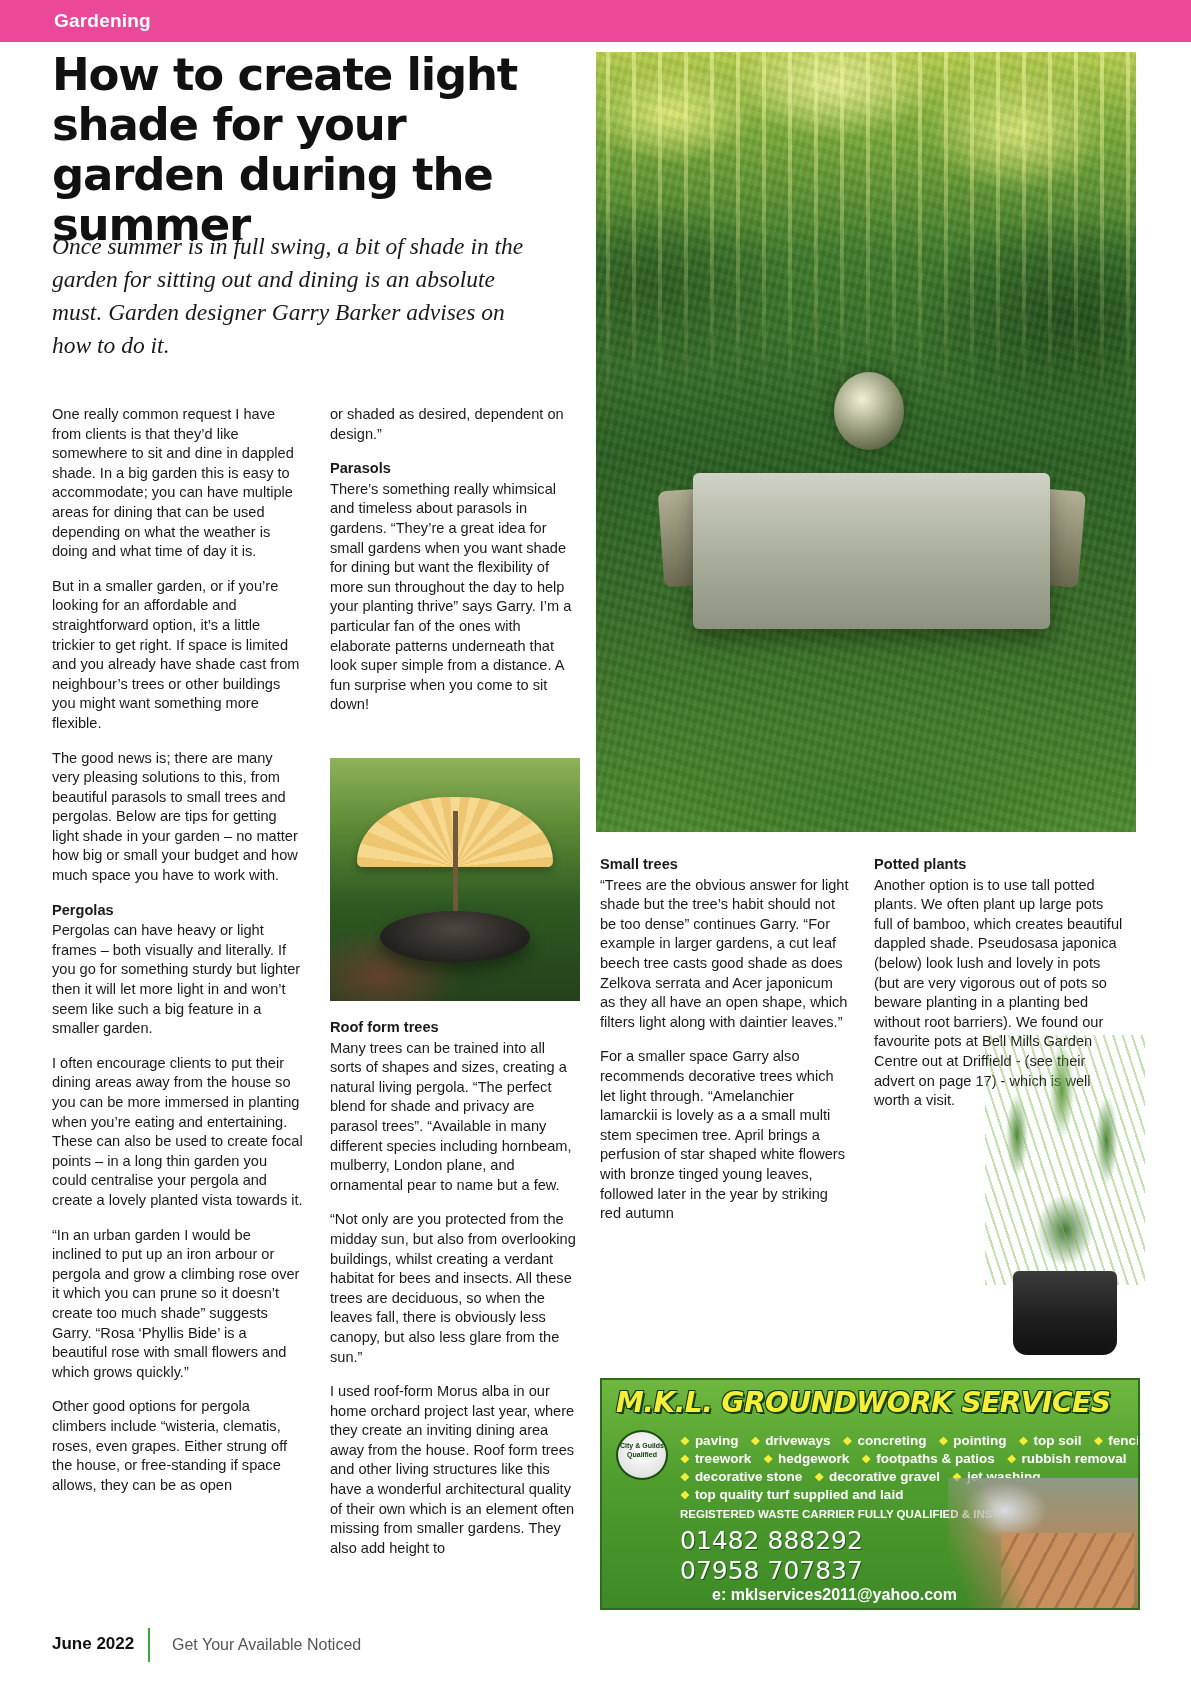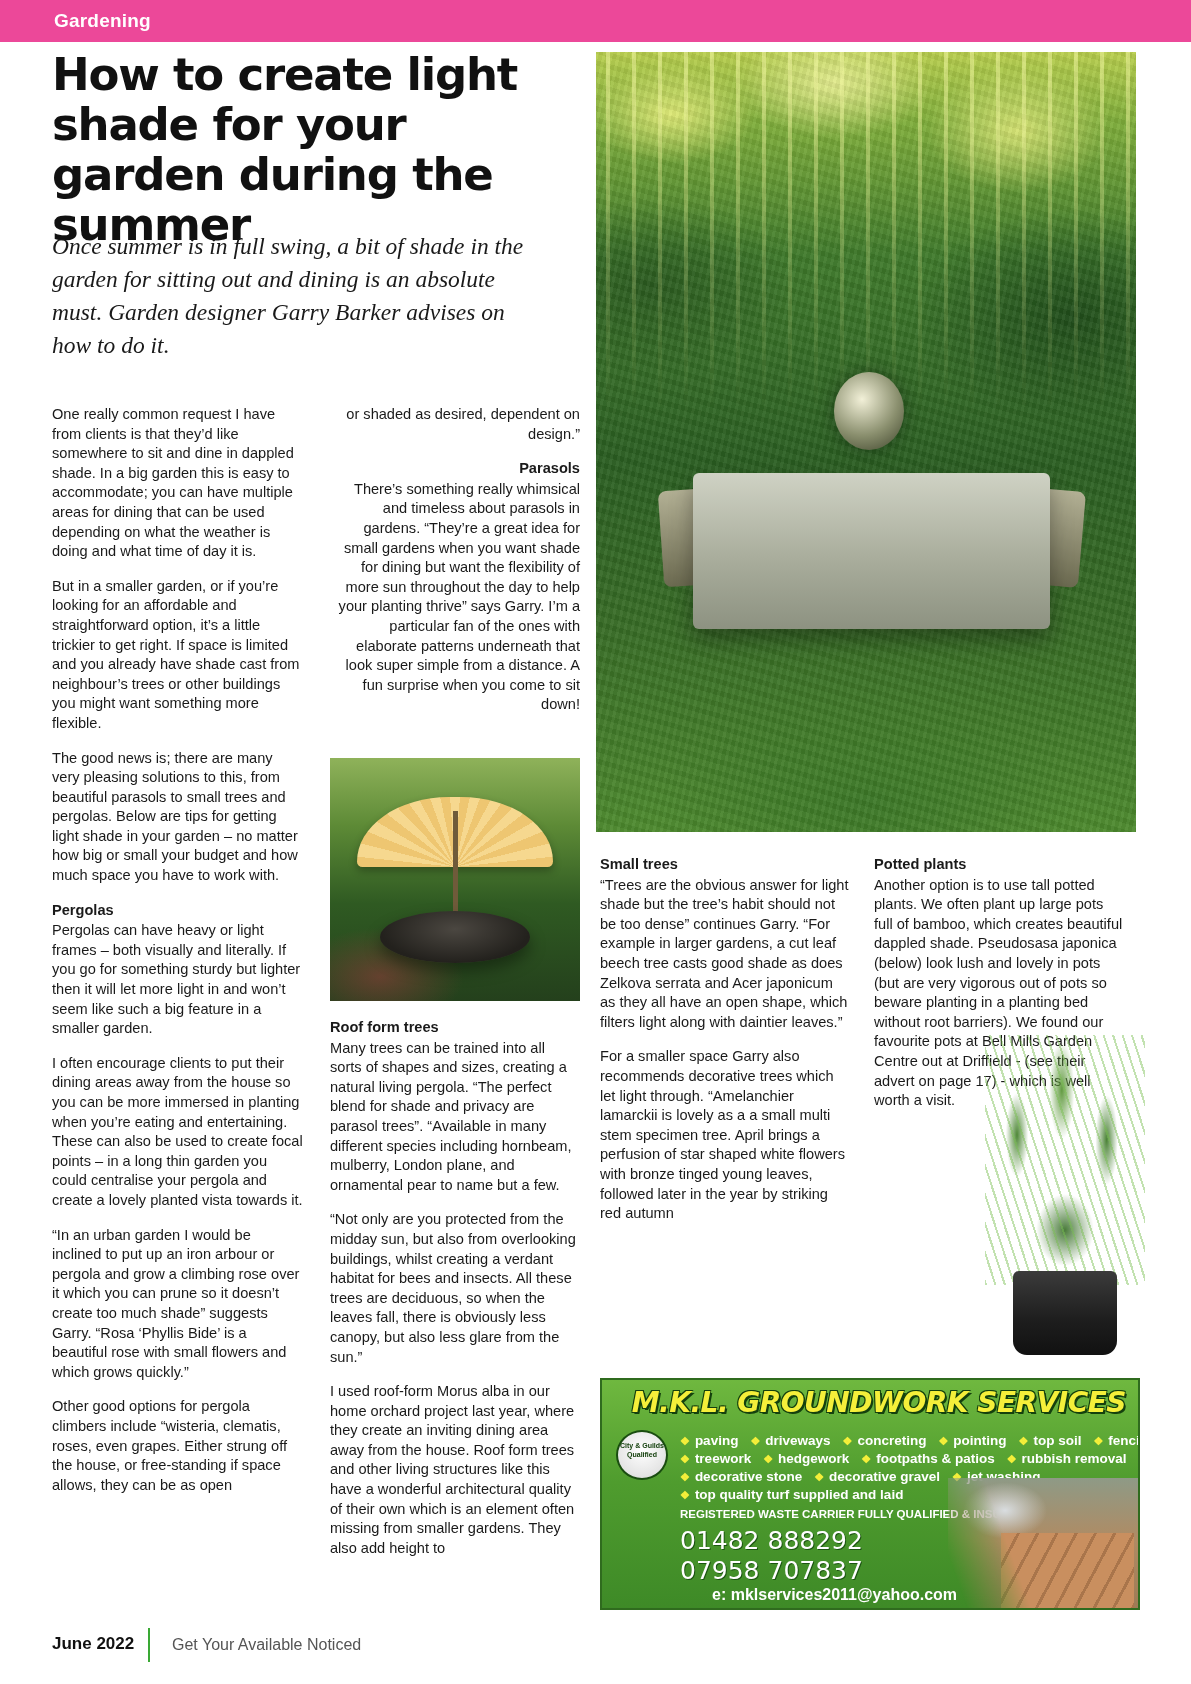--- a/index.html
+++ b/index.html
@@ -73,21 +73,21 @@
   }
   .col p { margin: 0 0 15px 0; }
   .col h4 {
     margin: 0 0 1px 0;
     font-size: 14.6px;
     font-weight: bold;
     line-height: 19.6px;
   }
 
   #col1 { left: 52px;  top: 405px; width: 252px; }
-  #col2 { left: 330px; top: 405px; width: 250px; text-align: right; }
+  #col2 { left: 330px; top: 405px; width: 250px; }
   #col3 { left: 600px; top: 855px; width: 250px; }
   #col4 { left: 874px; top: 855px; width: 250px; }
 
   
   .photo {
     position: absolute;
     overflow: hidden;
     background: #2f5a22;
   }
   
@@ -218,21 +218,21 @@
     left: 600px; top: 1378px;
     width: 536px; height: 228px;
     background: linear-gradient(180deg, #6fb83f 0%, #4f9c2e 45%, #3e8a27 100%);
     border: 2px solid #2f6b1e;
     overflow: hidden;
   }
   .ad-title {
     position: absolute;
     left: 14px; top: 6px;
     width: 510px;
-    text-align: right;
+    text-align: left;
     font-family: "DejaVu Sans", sans-serif;
     font-weight: bold;
     font-style: italic;
     font-size: 28px;
     letter-spacing: -0.5px;
     color: #f5ef3a;
     text-shadow: 2px 2px 0 #14400d, -1px -1px 0 #14400d, 1px -1px 0 #14400d, -1px 1px 0 #14400d;
   }
   .ad-badge {
     position: absolute;

